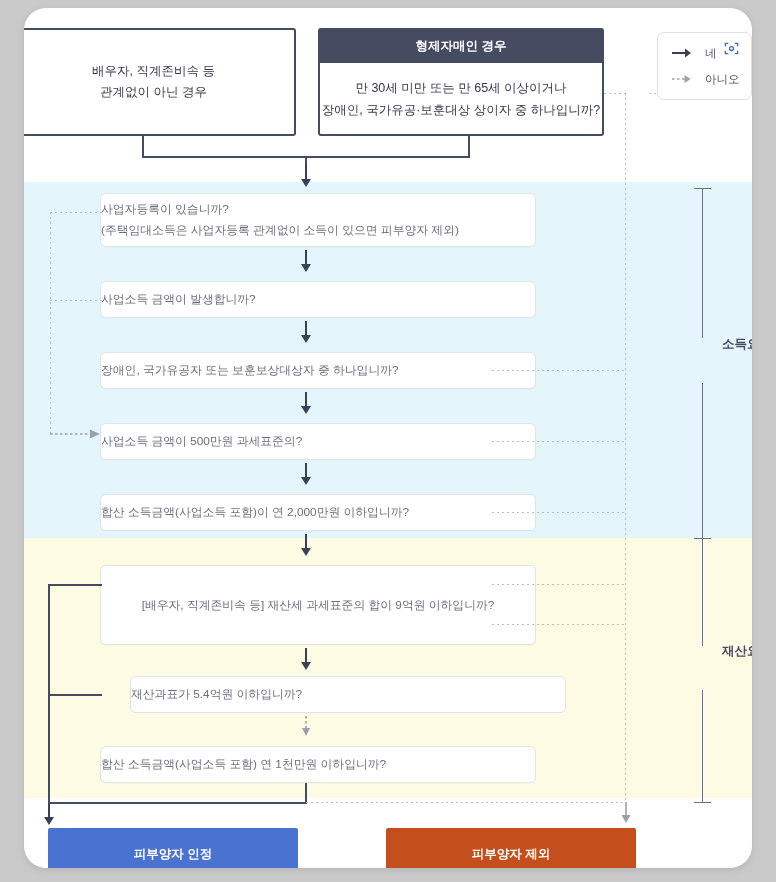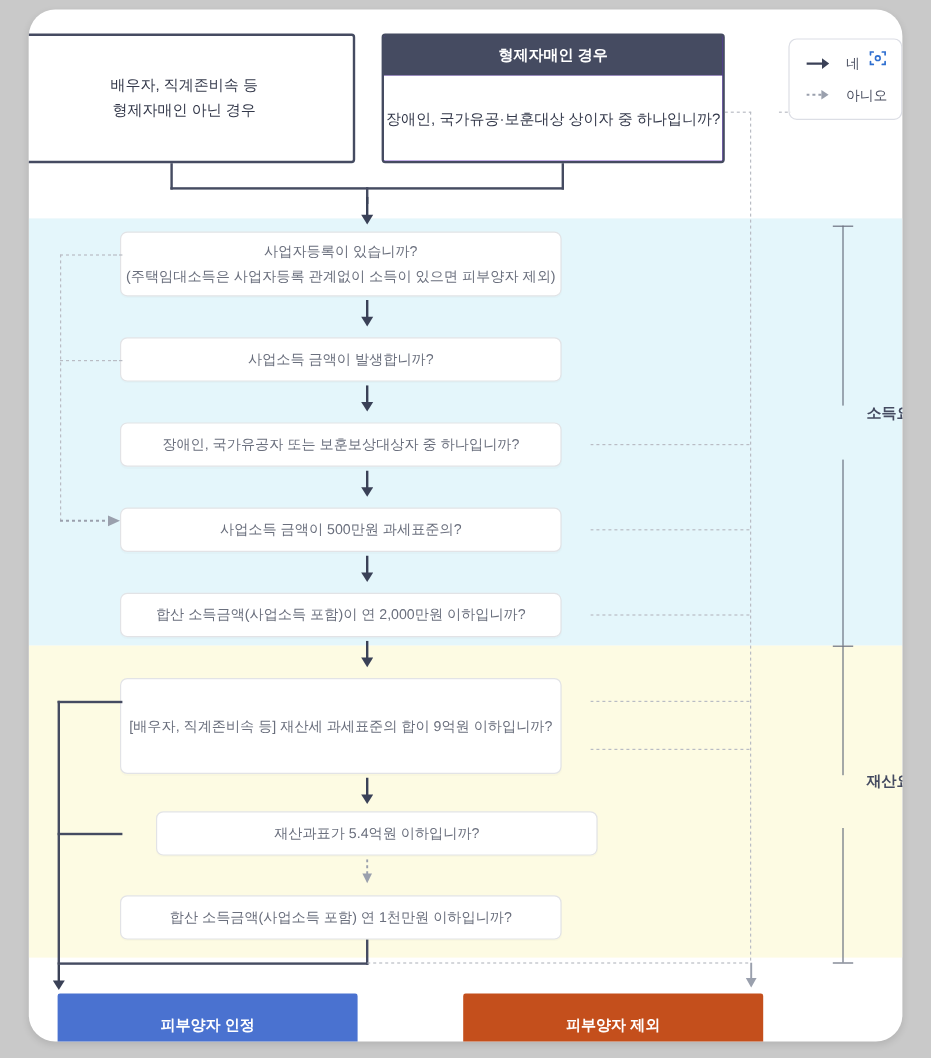--- a/index.html
+++ b/index.html
@@ -58,24 +58,24 @@
   .legend svg{display:block;}
   .scan-badge{
     position:absolute;left:697px;top:30px;width:21px;height:21px;
     border-radius:50%;background:#ffffff;
     display:flex;align-items:center;justify-content:center;
     box-shadow:0 0 0 1px #ffffff;
   }
 
   
   .qbox{
-    position:absolute;left:76px;width:368px;
+    position:absolute;left:76px;width:436px;
     border:1px solid #e2e3e6;border-radius:6px;background:#ffffff;
     box-sizing:border-box;
-    display:flex;flex-direction:column;align-items:center;justify-content:center;
+    display:flex;flex-direction:column;align-items:flex-start;justify-content:center;
     box-shadow:0 1px 1px rgba(0,0,0,.02);
   }
   .qbox .ln{font-size:11.8px;color:#6a6f7d;line-height:21px;white-space:nowrap;}
   .qrow{
     width:100%;height:40px;display:flex;align-items:center;justify-content:center;
   }
   .qrow+.qrow{border-top:1px solid #eceef0;}
 
   
   .down-arrow{position:absolute;width:16px;height:26px;}
@@ -110,26 +110,27 @@
 <body>
 
 <div class="page">
   <div class="card">
 
     <div class="band band-income"></div>
     <div class="band band-asset"></div>
 
     <div class="top-left-box">
       <div class="ln">배우자, 직계존비속 등</div>
-      <div class="ln">형제자매인 아닌 경우</div>
+      <div class="ln">관계없이 아닌 경우</div>
     </div>
 
     <div class="top-right-box">
       <div class="trb-head">형제자매인 경우</div>
       <div class="trb-body">
+        <div class="ln">만 30세 미만 또는 만 65세 이상이거나</div>
         <div class="ln">장애인, 국가유공·보훈대상 상이자 중 하나입니까?</div>
       </div>
     </div>
 
     <div class="legend">
       <div class="legend-row">
         <span>
           <svg width="20" height="12" viewBox="0 0 20 12">
             <line x1="0" y1="6" x2="15" y2="6" stroke="#3a4157" stroke-width="2"></line>
             <path d="M13 1.5 L19 6 L13 10.5 Z" fill="#3a4157"></path>

